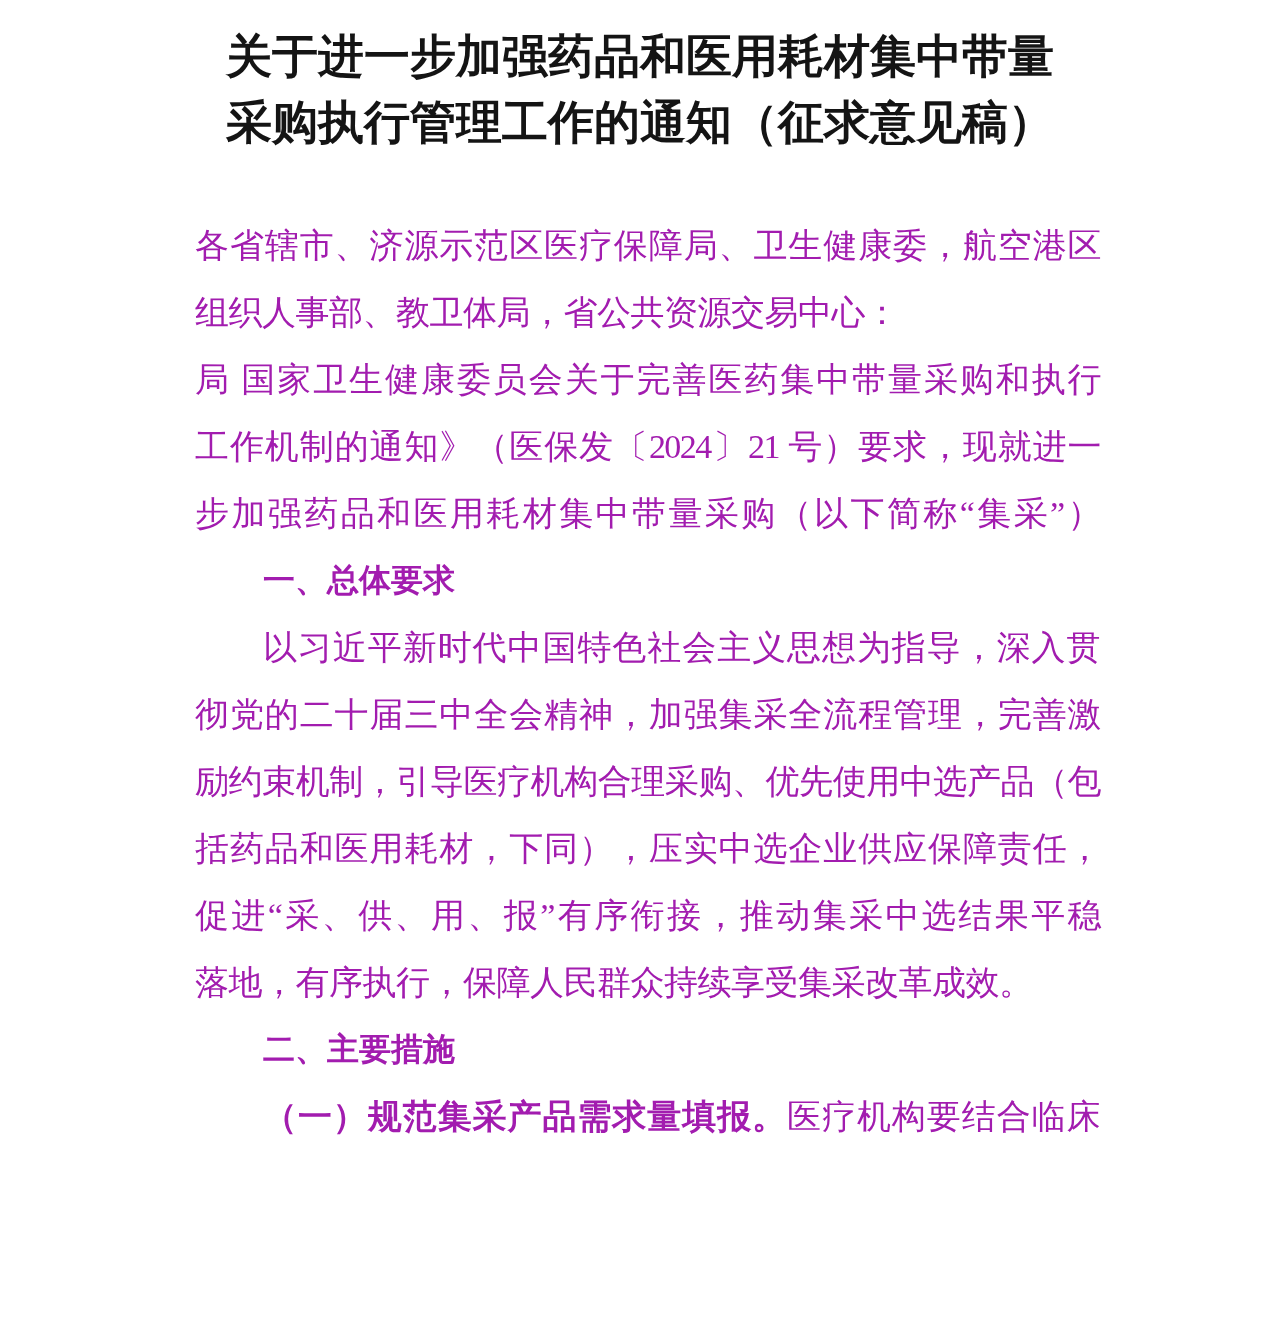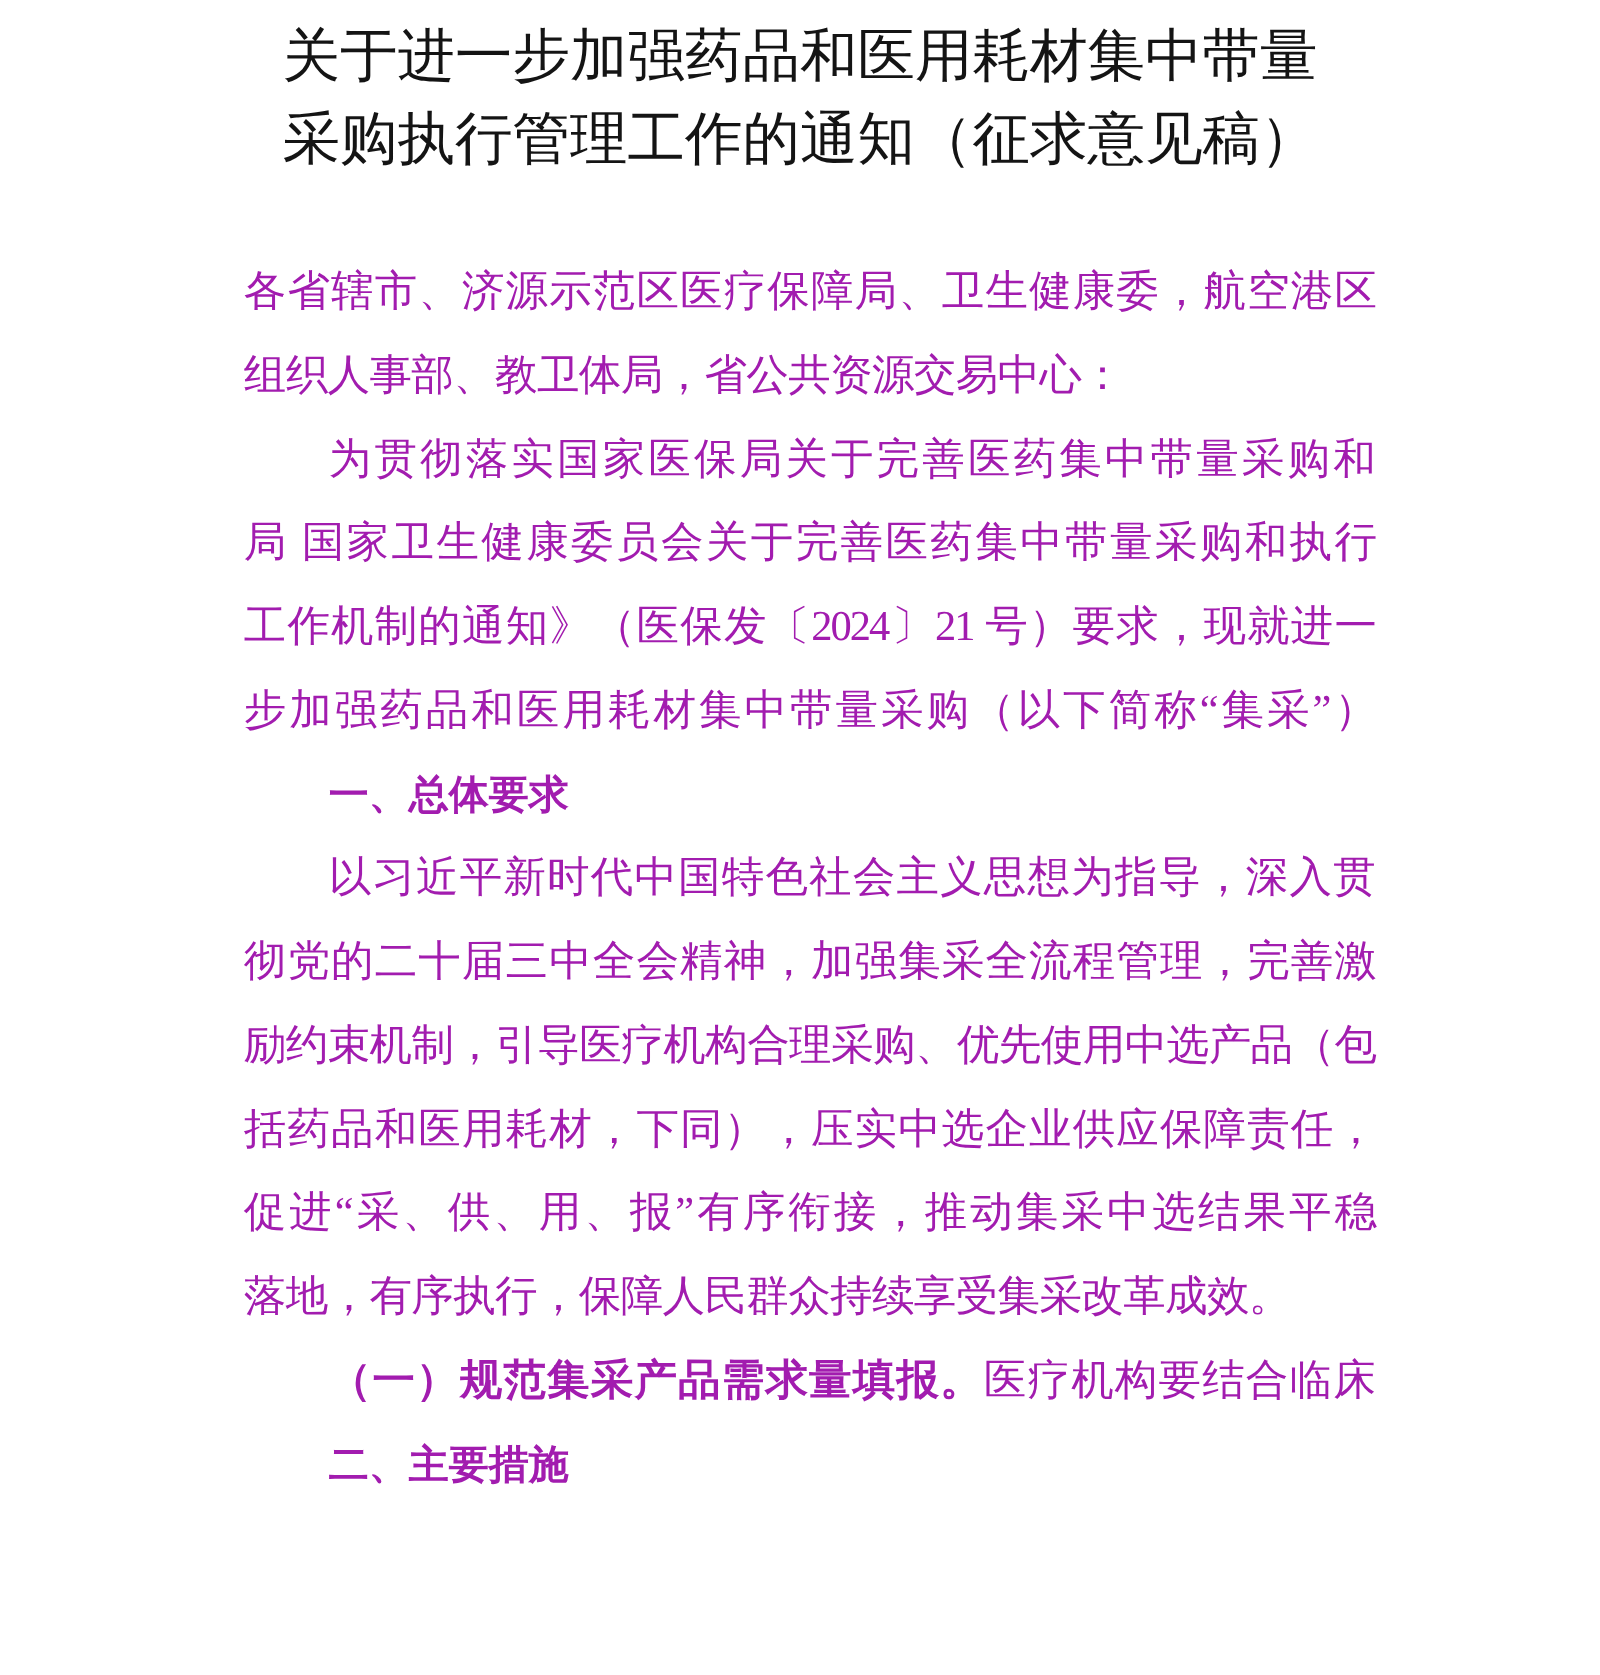--- a/index.html
+++ b/index.html
@@ -8,24 +8,24 @@
   }
   .page {
     position: relative;
     width: 1280px;
     height: 1340px;
     background: #ffffff;
     overflow: hidden;
     color: #1b1b1b;
   }
   .doc-title {
-    padding-top: 12px;
+    padding-top: 24px;
     text-align: center;
     font-family: "Liberation Serif", serif;
-    font-weight: 400;
+    font-weight: 700;
     font-size: 46px;
     line-height: 66px;
     color: #141414;
   }
   .doc-title .title-line {
     white-space: nowrap;
   }
   .content {
     margin: 56px 0 0 195px;
     width: 905px;
@@ -61,27 +61,26 @@
 <body>
 
 <div class="page">
   <div class="doc-title">
     <div class="title-line">关于进一步加强药品和医用耗材集中带量</div>
     <div class="title-line">采购执行管理工作的通知（征求意见稿）</div>
   </div>
   <div class="content">
       <div class="line body justify tight">各省辖市、济源示范区医疗保障局、卫生健康委，航空港区</div>
       <div class="line body">组织人事部、教卫体局，省公共资源交易中心：</div>
-      <div class="line body indent justify">为贯彻落实国家医保局关于完善医药集中带量采购和</div>
       <div class="line body justify tight">局 国家卫生健康委员会关于完善医药集中带量采购和执行</div>
       <div class="line body justify tight">工作机制的通知》（医保发〔2024〕21 号）要求，现就进一</div>
       <div class="line body justify tight">步加强药品和医用耗材集中带量采购（以下简称“集采”）</div>
       <div class="line heading indent">一、总体要求</div>
       <div class="line body indent justify">以习近平新时代中国特色社会主义思想为指导，深入贯</div>
       <div class="line body justify tight">彻党的二十届三中全会精神，加强集采全流程管理，完善激</div>
       <div class="line body justify tight">励约束机制，引导医疗机构合理采购、优先使用中选产品（包</div>
       <div class="line body justify tight">括药品和医用耗材，下同），压实中选企业供应保障责任，</div>
       <div class="line body justify tight">促进“采、供、用、报”有序衔接，推动集采中选结果平稳</div>
       <div class="line body">落地，有序执行，保障人民群众持续享受集采改革成效。</div>
+      <div class="line heading indent">二、主要措施</div>
       <div class="line body indent justify"><b>（一）规范集采产品需求量填报。</b>医疗机构要结合临床</div>
-      <div class="line heading indent">二、主要措施</div>
     </div>
 </div>
 
 </body></html>

